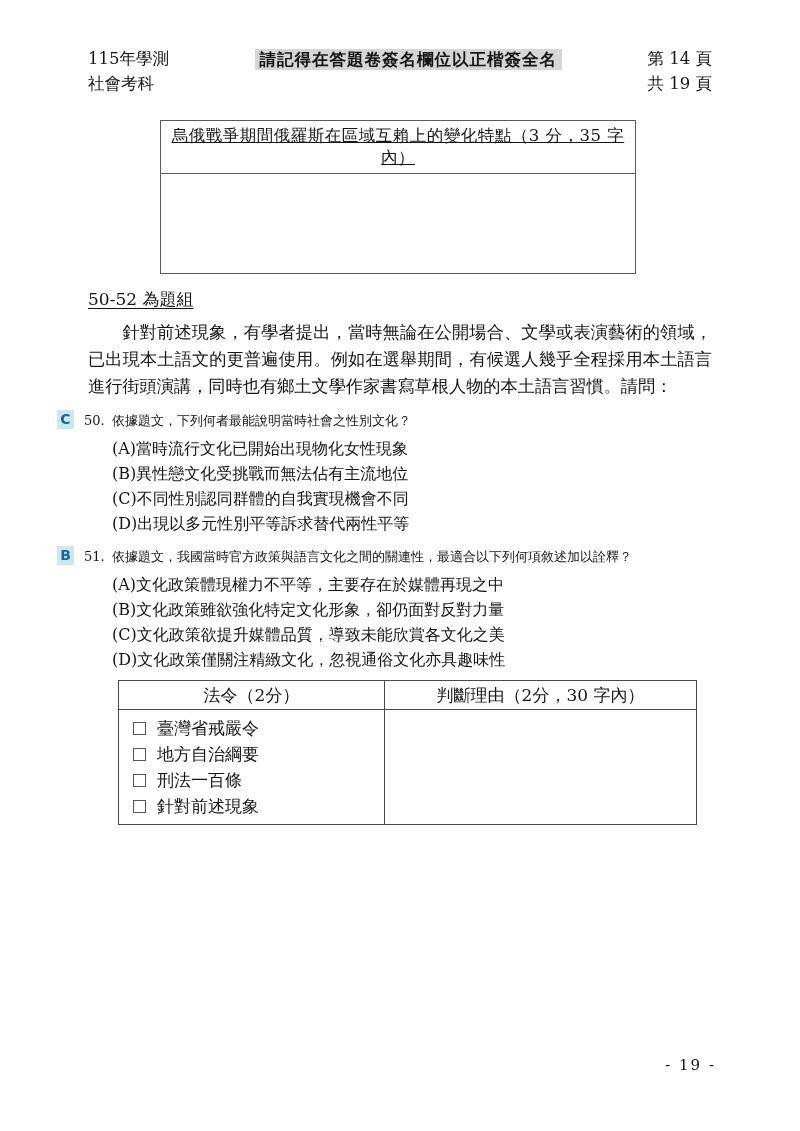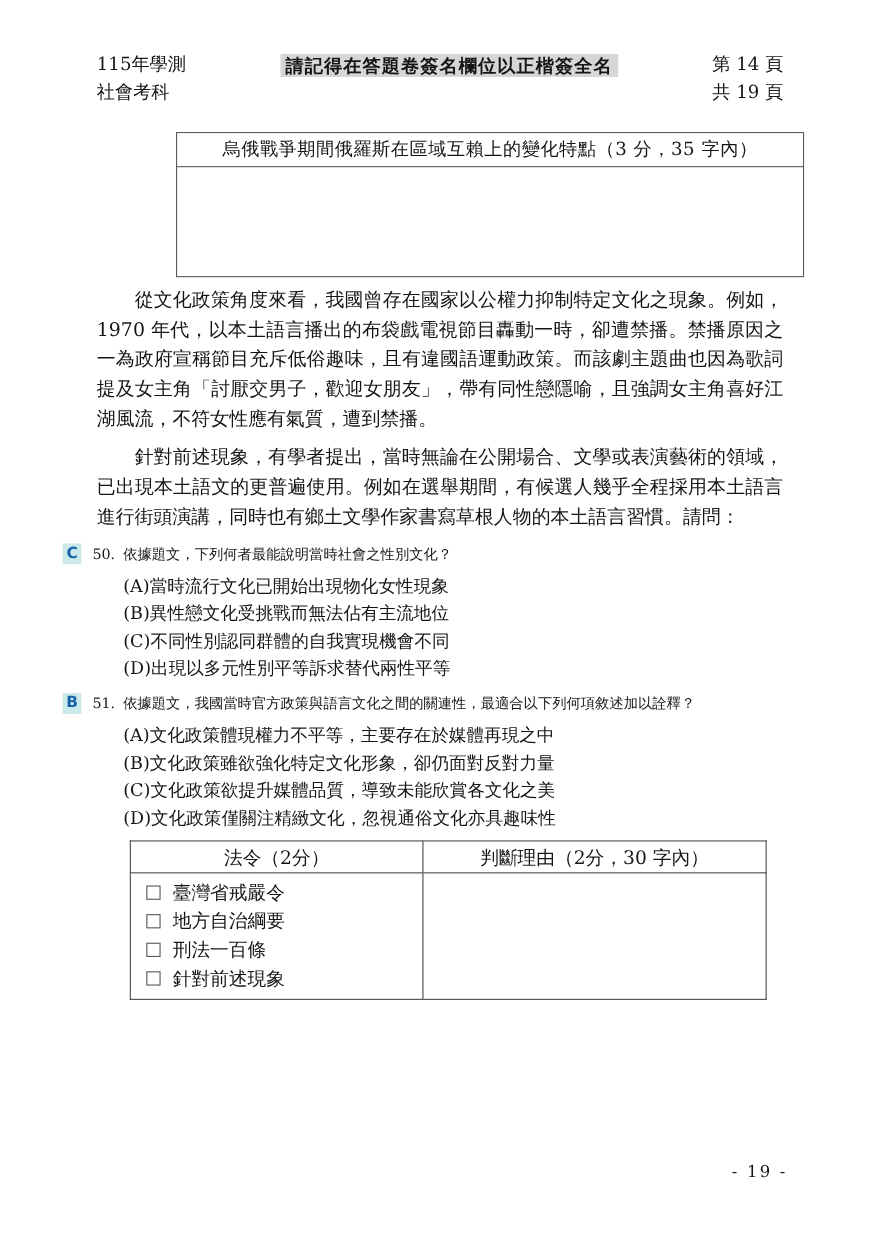--- a/index.html
+++ b/index.html
@@ -24,22 +24,23 @@
     background: #d6d6d6;
     font-weight: bold;
     font-size: 16.5px;
     padding: 1px 5px;
     letter-spacing: 1px;
   }
 
   
   .answer-box {
     margin: 24px 0 0 72px;
-    width: 571px;
+    width: 476px;
     border: 1.5px solid #5a5a5a;
+    text-decoration: underline;
   }
   .answer-box-title {
     text-align: center;
     font-size: 16.5px;
     padding: 4px 6px;
     border-bottom: 1.5px solid #5a5a5a;
     letter-spacing: 0.5px;
   }
   .answer-box-area { height: 99px; }
 
@@ -125,22 +126,22 @@
         <div>第 14 頁</div>
         <div>共 19 頁</div>
       </div>
     </div>
 
     <div class="answer-box">
       <div class="answer-box-title">烏俄戰爭期間俄羅斯在區域互賴上的變化特點（3 分，35 字內）</div>
       <div class="answer-box-area"></div>
     </div>
 
-
-    <p class="para">從文化政策角度來看，我國曾存在國家以公權力抑制特定文化之現象。例如，1970 年代，以本土語言播出的布袋戲電視節目轟動一時，卻遭禁播。禁播原因之一為政府宣稱節目充斥低俗趣味，且有違國語運動政策。而該劇主題曲也因為歌詞提及女主角「討厭交男子，歡迎女朋友」，帶有同性戀隱喻，且強調女主角喜好江湖風流，不符女性應有氣質，遭到禁播。</p>
+    <div class="group-heading">50-52 為題組</div>
+
     <p class="para">針對前述現象，有學者提出，當時無論在公開場合、文學或表演藝術的領域，已出現本土語文的更普遍使用。例如在選舉期間，有候選人幾乎全程採用本土語言進行街頭演講，同時也有鄉土文學作家書寫草根人物的本土語言習慣。請問：</p>
 
     <div class="question">
       <span class="ans-marker">C</span>
       <div class="q-row">
         <span class="q-num">50.</span>
         <div class="q-stem">依據題文，下列何者最能說明當時社會之性別文化？</div>
       </div>
       <div class="options">
         <div class="option">(A)當時流行文化已開始出現物化女性現象</div>

